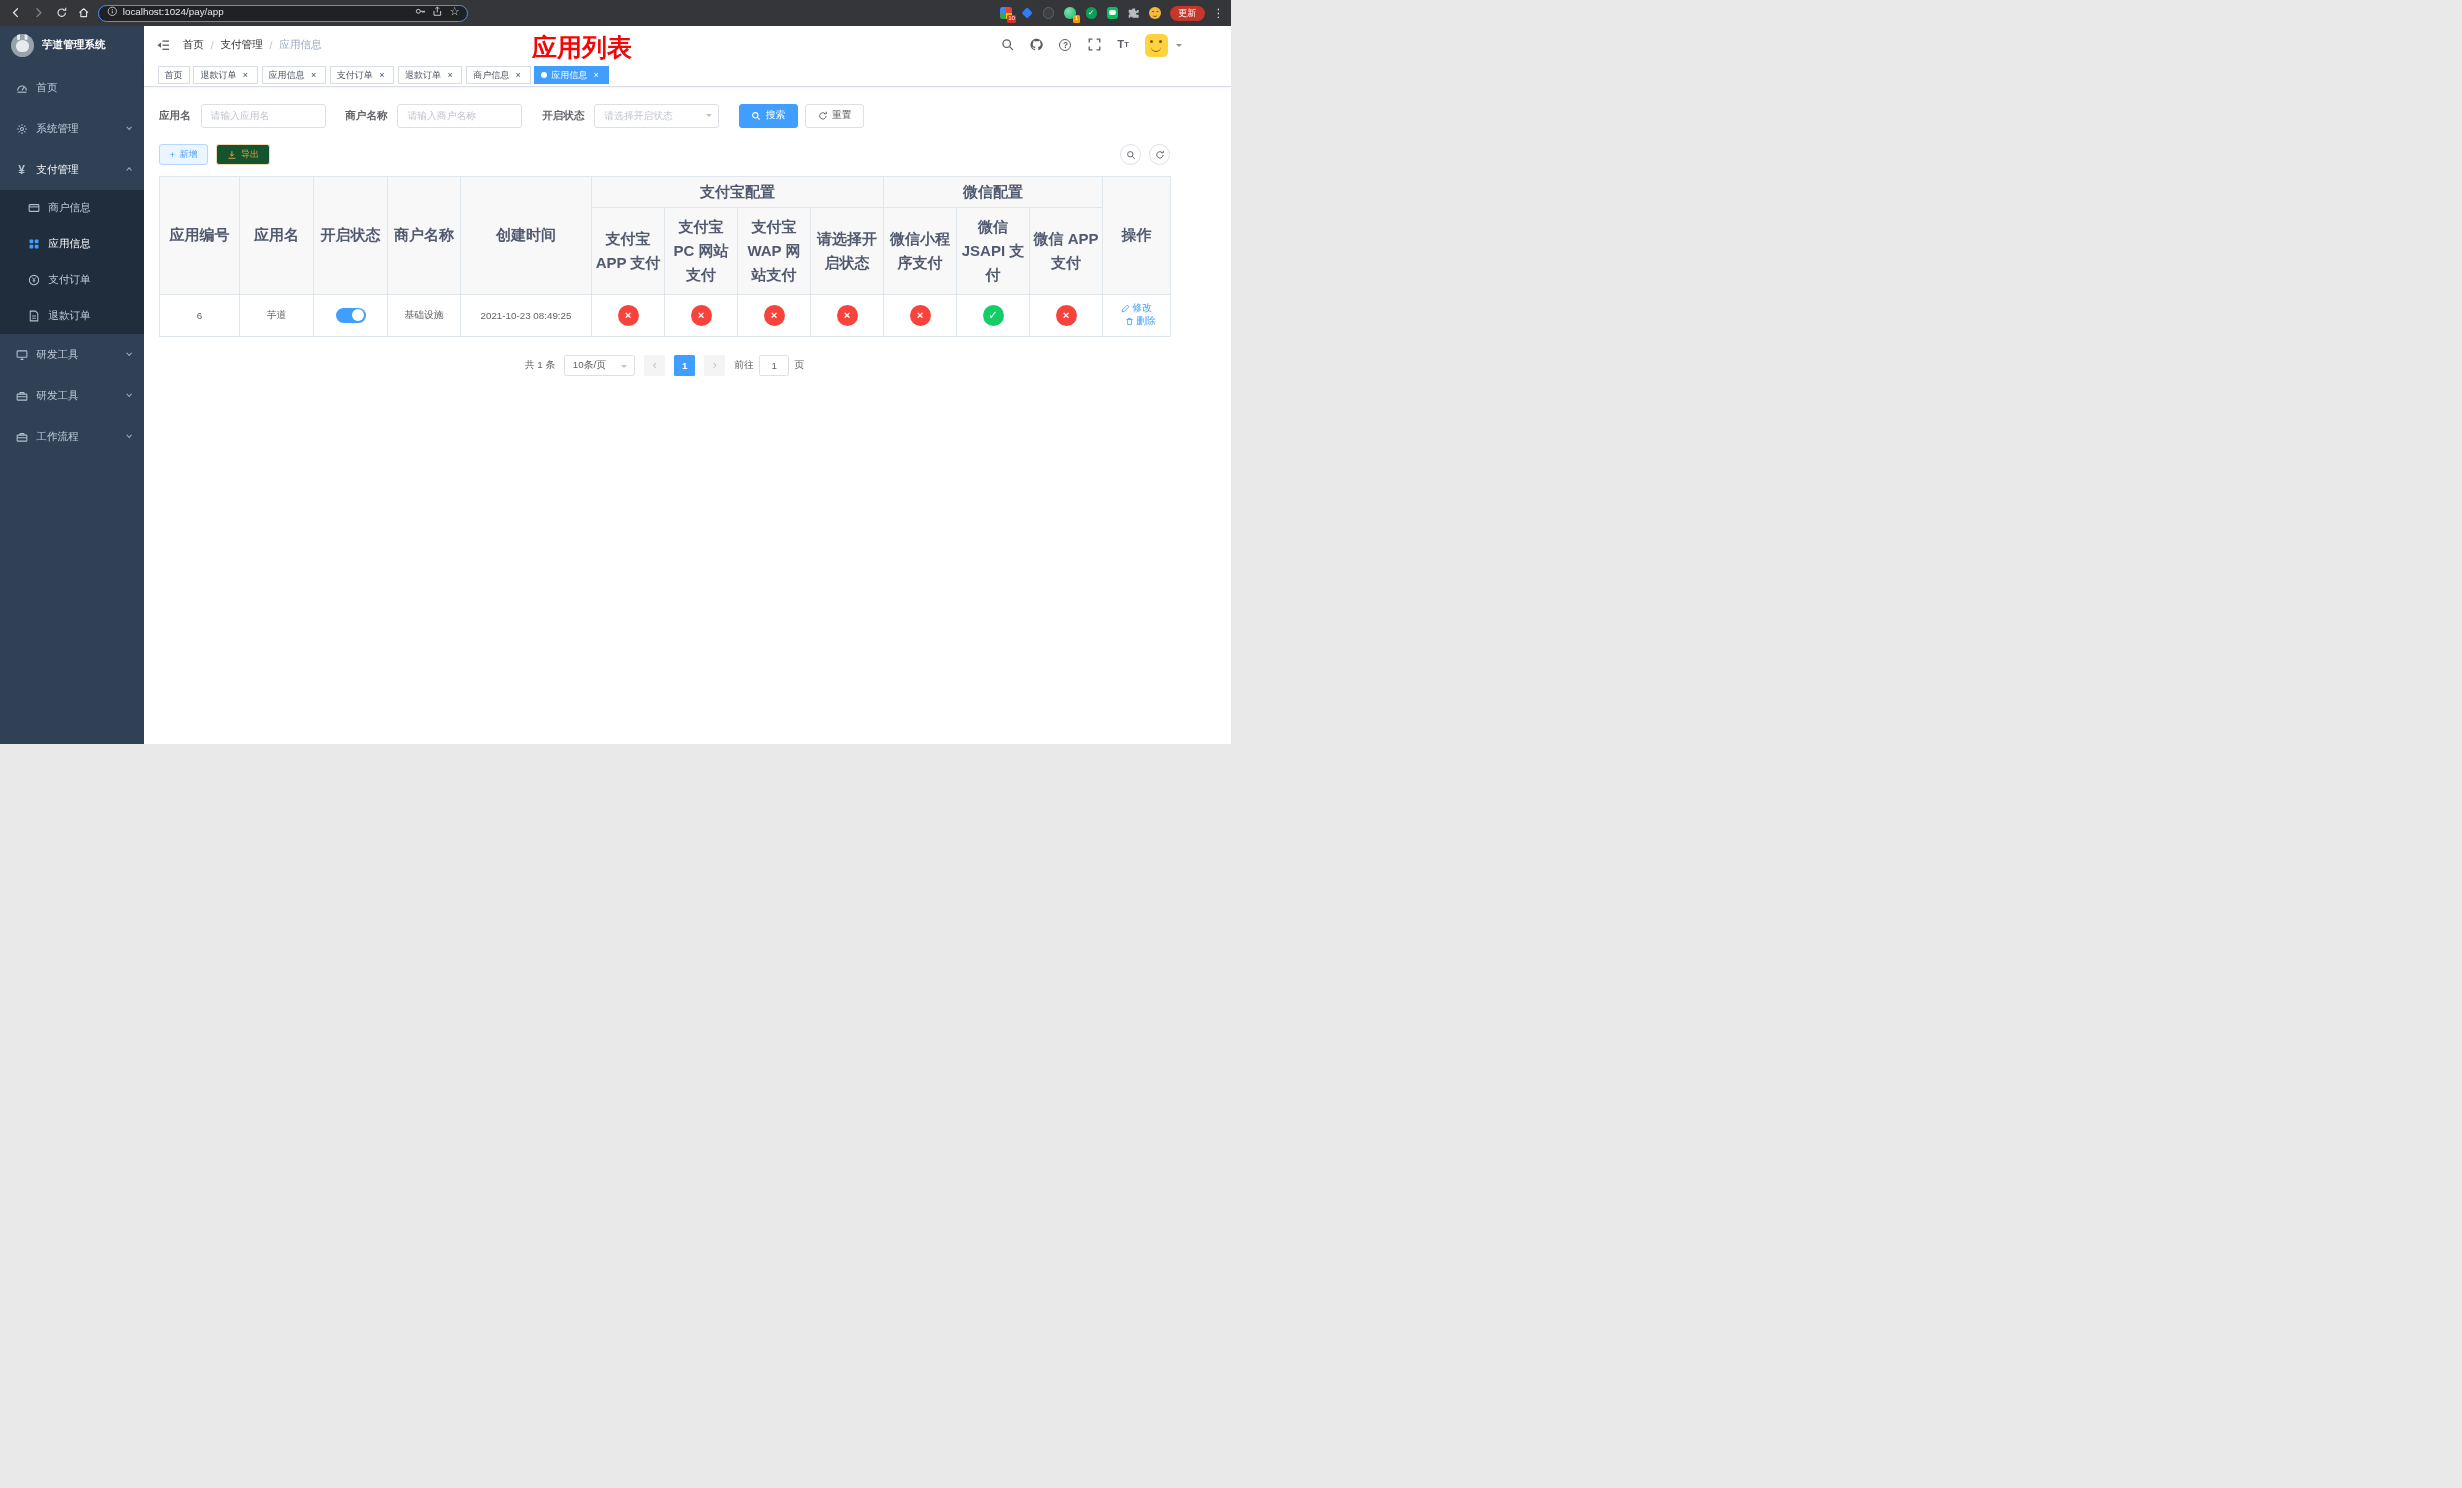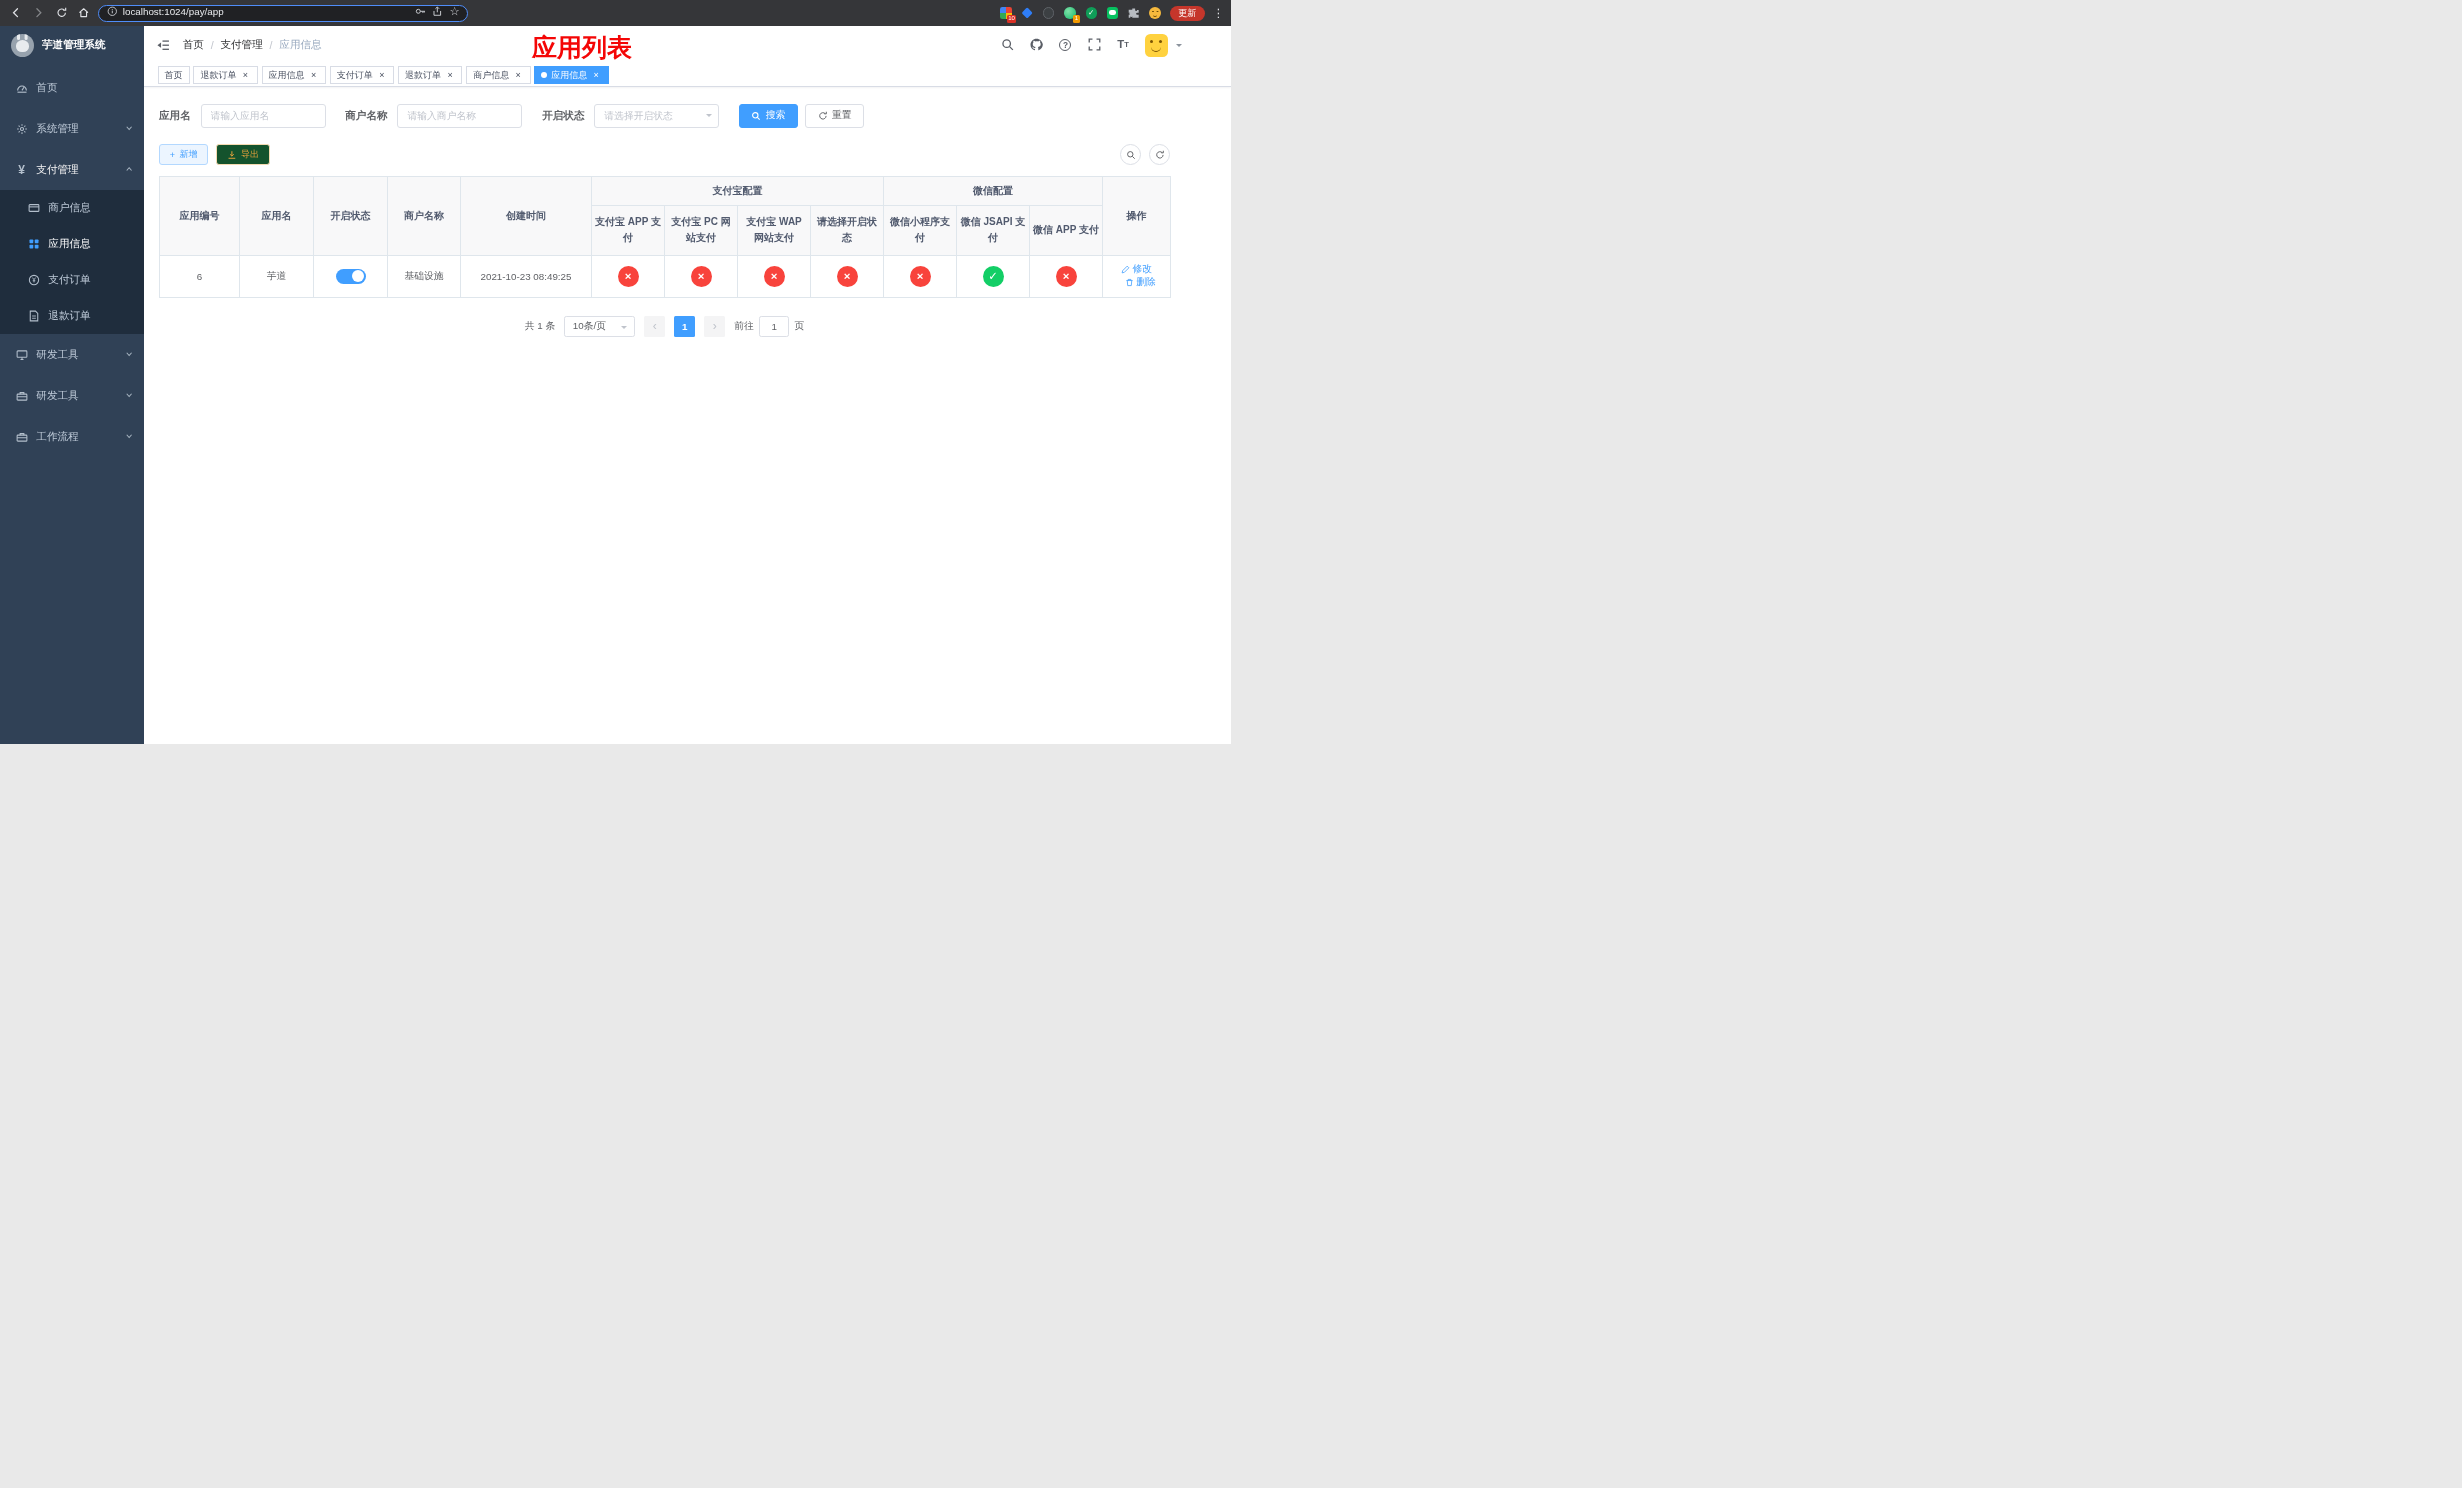--- a/index.html
+++ b/index.html
@@ -100,21 +100,21 @@
   .btn-sm{height:21px;padding:0 9.8px;font-size:9px;}
   .btn-plain-primary{background:#ecf5ff;border-color:#b3d8ff;color:#409eff;}
   .btn-plain-warning{background:#14532d;border-color:#f5dab1;color:#e6a23c;}
   .mini-group{margin-left:auto;display:flex;gap:7.6px;}
   .mini-btn{width:21px;height:21px;border-radius:50%;border:0.8px solid #dcdfe6;background:#fff;color:#606266;display:flex;align-items:center;justify-content:center;cursor:pointer;}
   .mini-btn svg{width:9.8px;height:9.8px;}
 
   
   table.app-table{width:1011px;border-collapse:collapse;table-layout:fixed;}
   .app-table th,.app-table td{border:0.8px solid #dfe6ec;text-align:center;}
-  .app-table th{background:#f8f8f9;color:#515a6e;font-size:10px;font-weight:700;padding:6.8px 3px;line-height:1.6;}
+  .app-table th{background:#f8f8f9;color:#515a6e;font-size:15px;font-weight:700;padding:6.8px 3px;line-height:1.6;}
   .app-table tr.group-row th{height:29px;padding:3px;}
   .app-table tr.sub-row th{height:50px;}
   .app-table td{color:#606266;font-size:9.8px;height:42px;padding:3px;}
   .toggle{display:inline-block;width:30px;height:15px;border-radius:7.6px;background:#dcdfe6;position:relative;cursor:pointer;vertical-align:middle;}
   .toggle::after{content:"";position:absolute;left:1.5px;top:1.5px;width:12px;height:12px;border-radius:50%;background:#fff;}
   .toggle.on{background:#409EFF;}
   .toggle.on::after{left:auto;right:1.5px;}
   .status-circle{display:inline-flex;width:21px;height:21px;border-radius:50%;align-items:center;justify-content:center;color:#fff;font-size:11.4px;font-weight:700;}
   .status-circle.no{background:#f8433c;}
   .status-circle.yes{background:#13ce66;}

